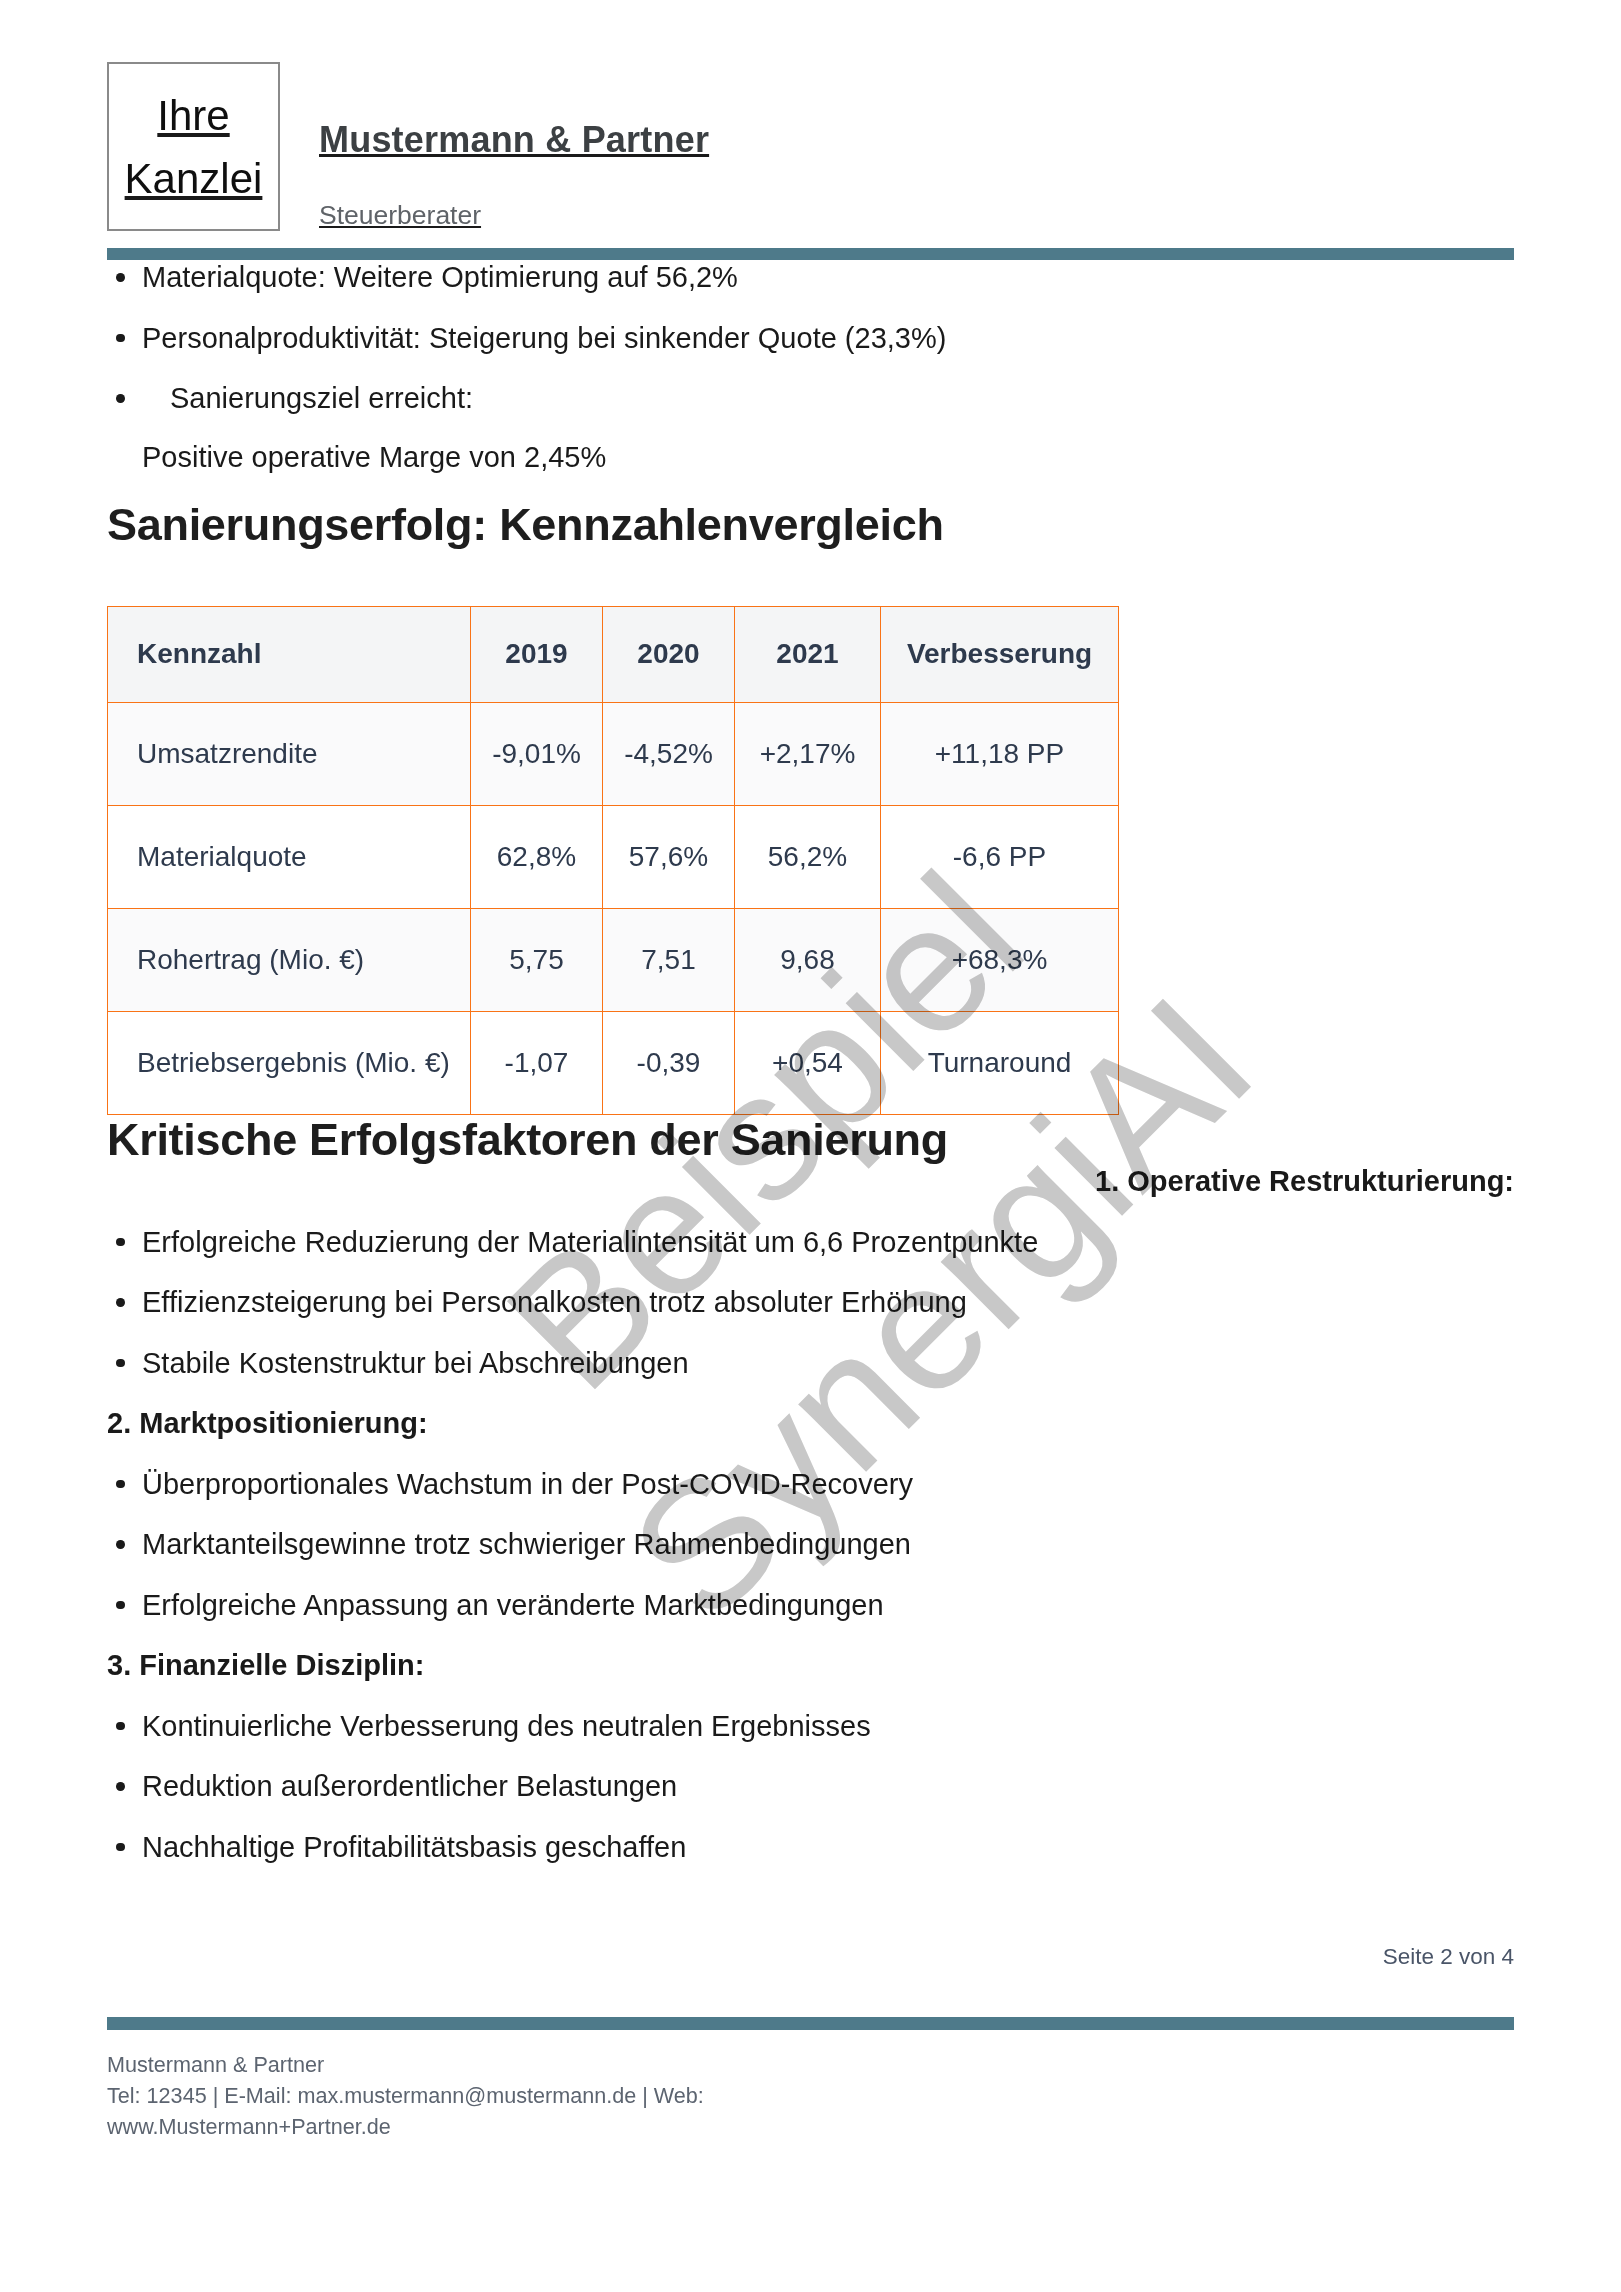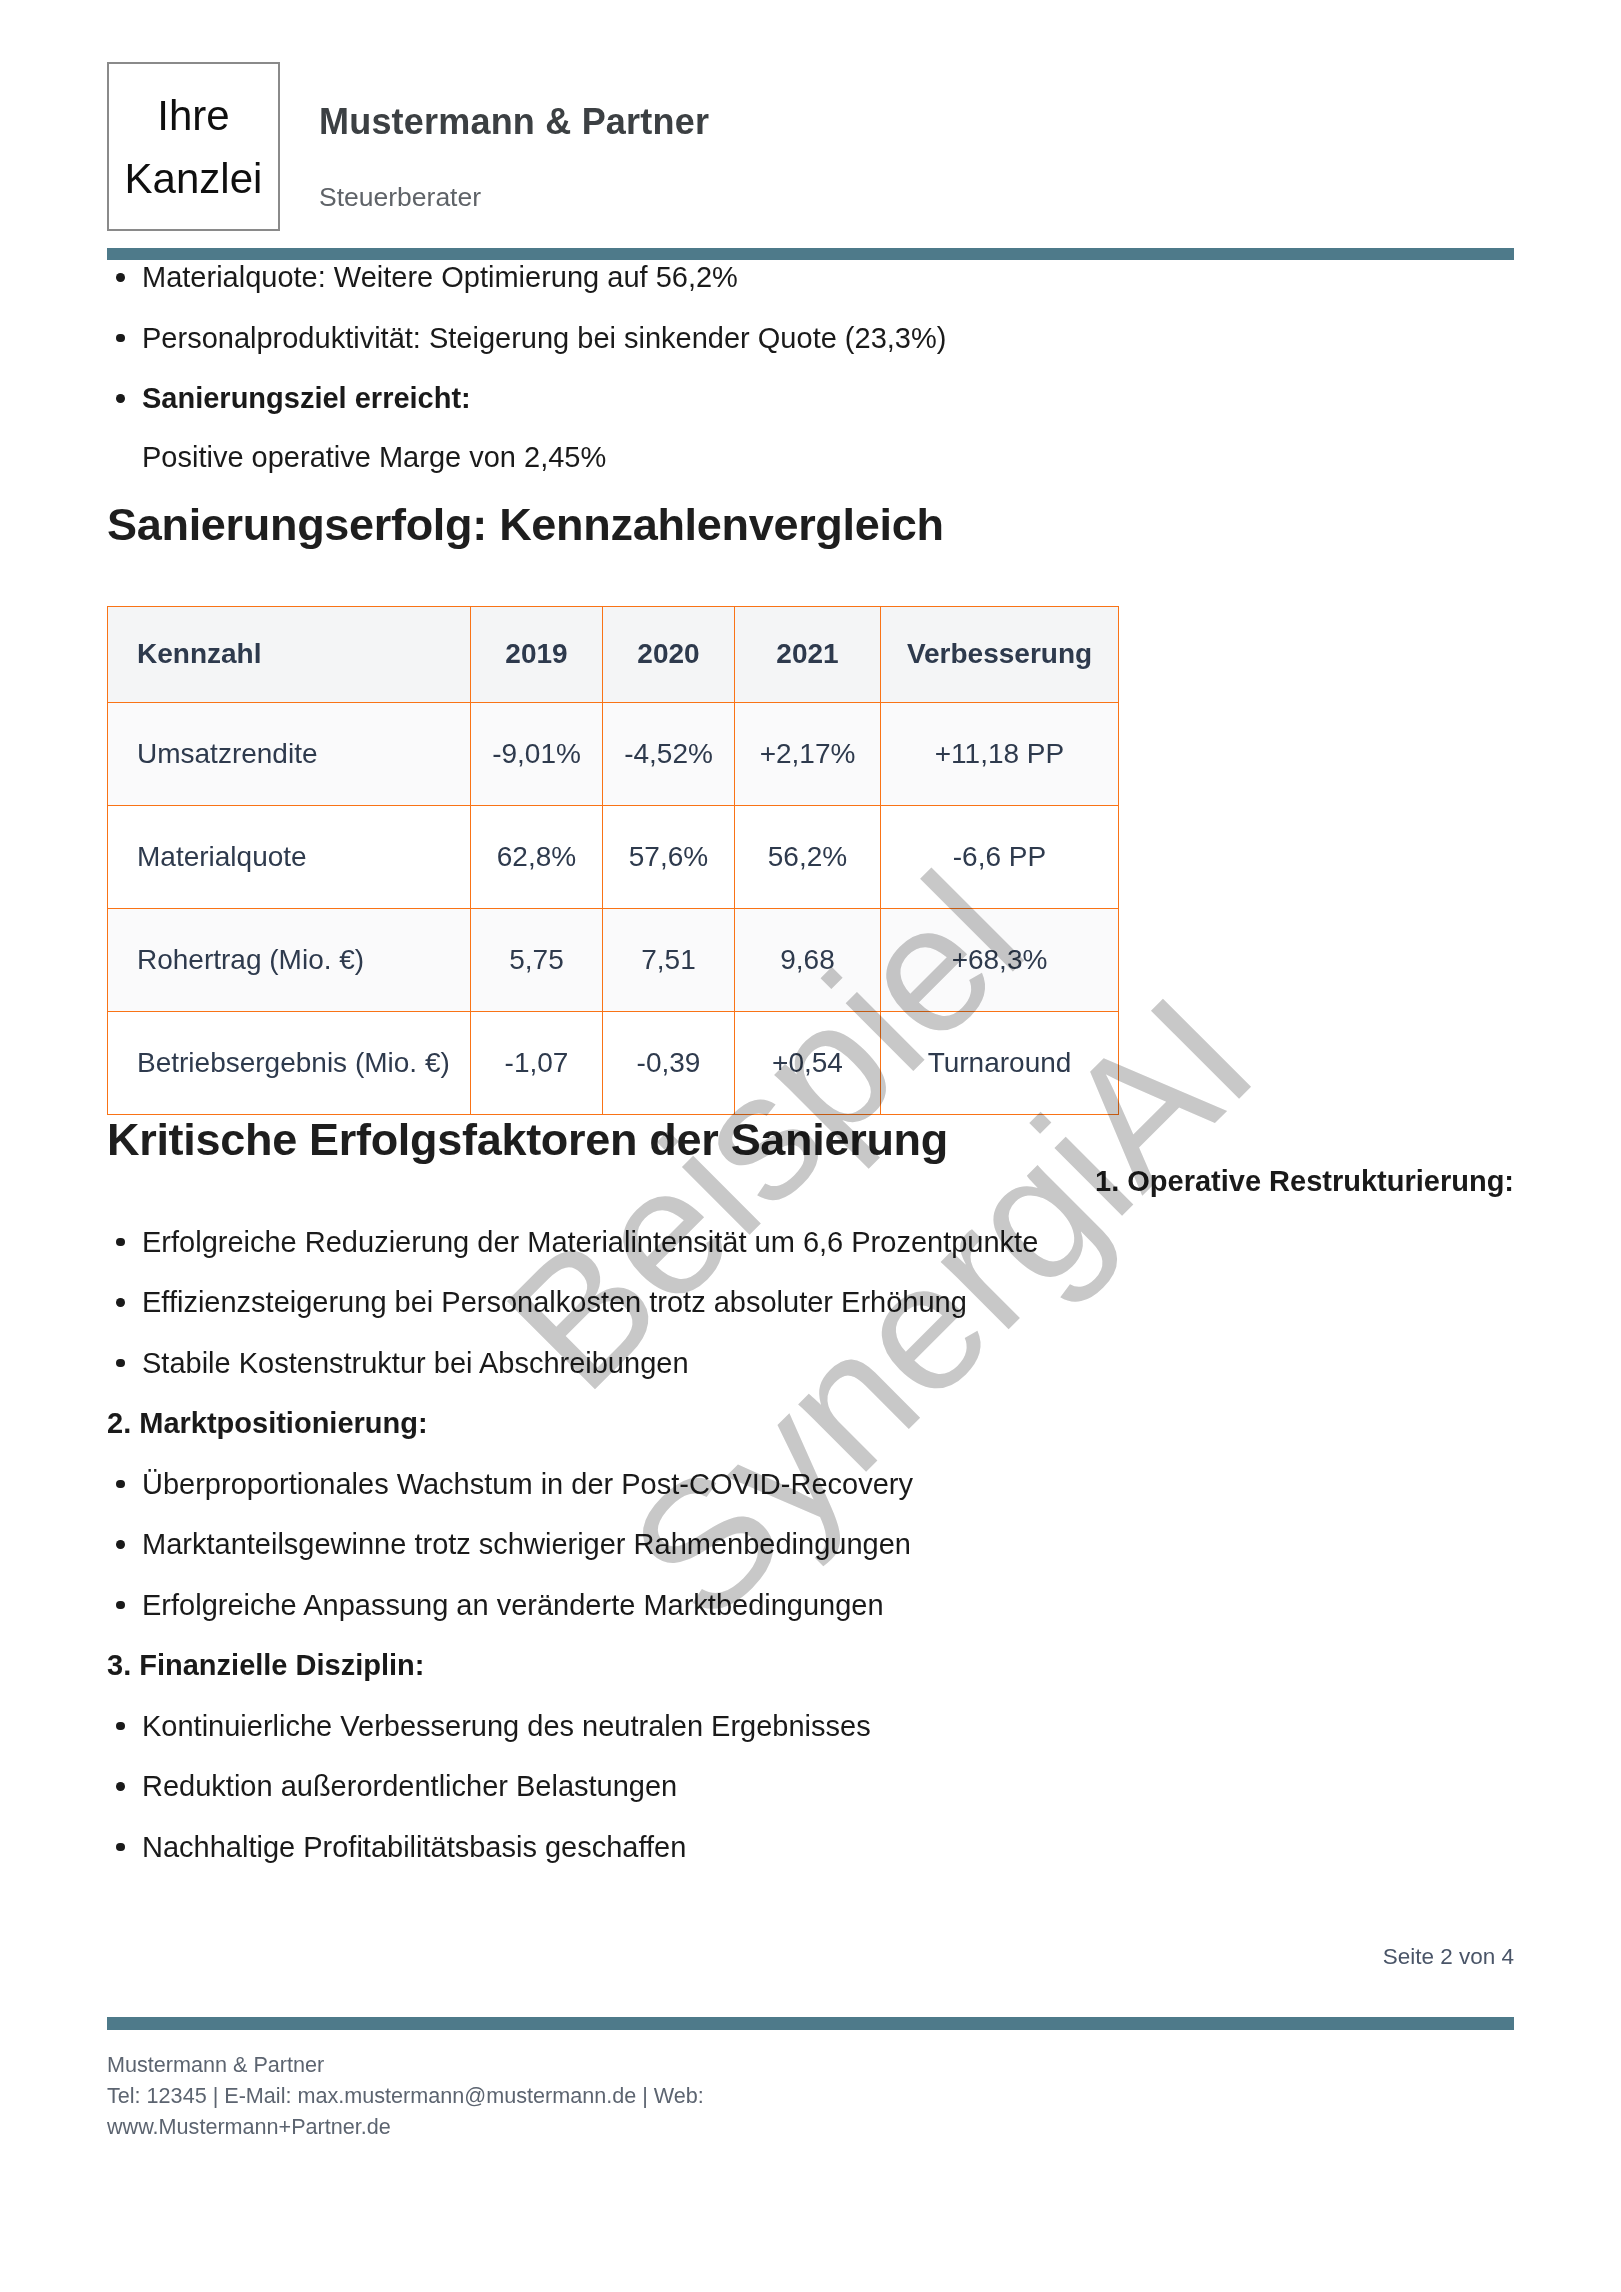--- a/index.html
+++ b/index.html
@@ -7,21 +7,21 @@
     position:relative;
     width:1621px; height:2293px;
     background:#ffffff;
     font-family:"Liberation Sans","DejaVu Sans",sans-serif;
     color:#1a1a1a;
     overflow:hidden;
   }
   .content { padding:0 107px; }
 
   
-  .header { display:flex; align-items:center; gap:39px; padding-top:62px; }
+  .header { display:flex; align-items:flex-end; gap:39px; padding-top:62px;text-decoration:underline; }
   .logo-box {
     width:173px; height:169px; box-sizing:border-box;
     border:2px solid #8a8a8a;
     display:flex; flex-direction:column; justify-content:center; align-items:center;
     font-size:42px; line-height:1.5; color:#0f0f0f; text-align:center;
     flex:0 0 auto;
   }
   .firm-block { padding-top:21.6px; }
   .firm-name { font-size:36px; font-weight:700; color:#3c4043; letter-spacing:0.2px; }
   .firm-sub  { font-size:26.5px; color:#5f6368; margin-top:39px; }
@@ -34,21 +34,21 @@
   ul.blist li {
     position:relative; padding-left:35px;
     font-size:29px; line-height:34px;
     margin-bottom:26.5px; color:#1a1a1a;
   }
   ul.blist li.bullet::before {
     content:""; position:absolute; left:8.8px; top:12.7px;
     width:8.8px; height:8.8px; border-radius:50%; background:#1a1a1a;
   }
   ul.blist li.cont { margin-top:-2px; }
-  ul.blist li .b { font-weight:700; }
+  ul.blist li .b { font-weight:400;margin-left:28px; }
   .intro-list { margin-top:33px; }
 
   
   h2.section {
     margin:0; font-size:45px; font-weight:700; color:#1e1e1e;
     line-height:1.1; letter-spacing:-0.3px;
   }
   .h2-1 { margin-top:49px; }
   .h2-2 { margin-top:61px; }
   h3.group {

